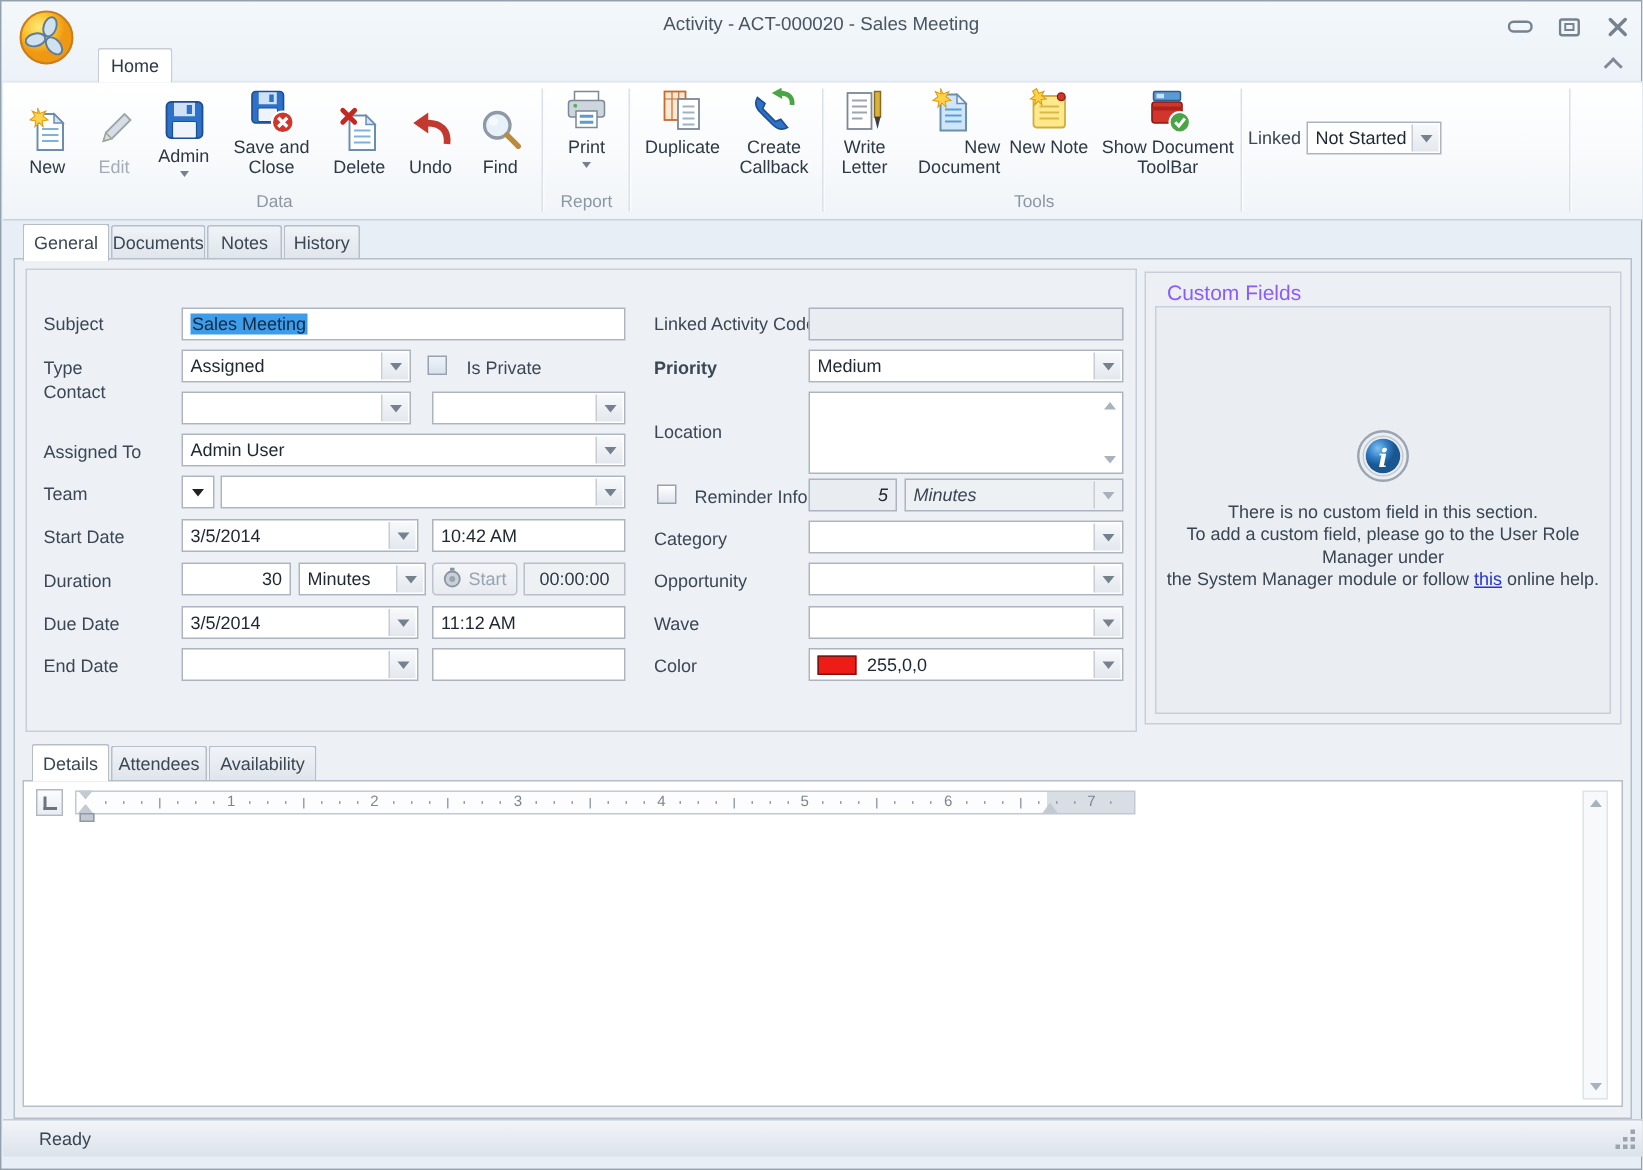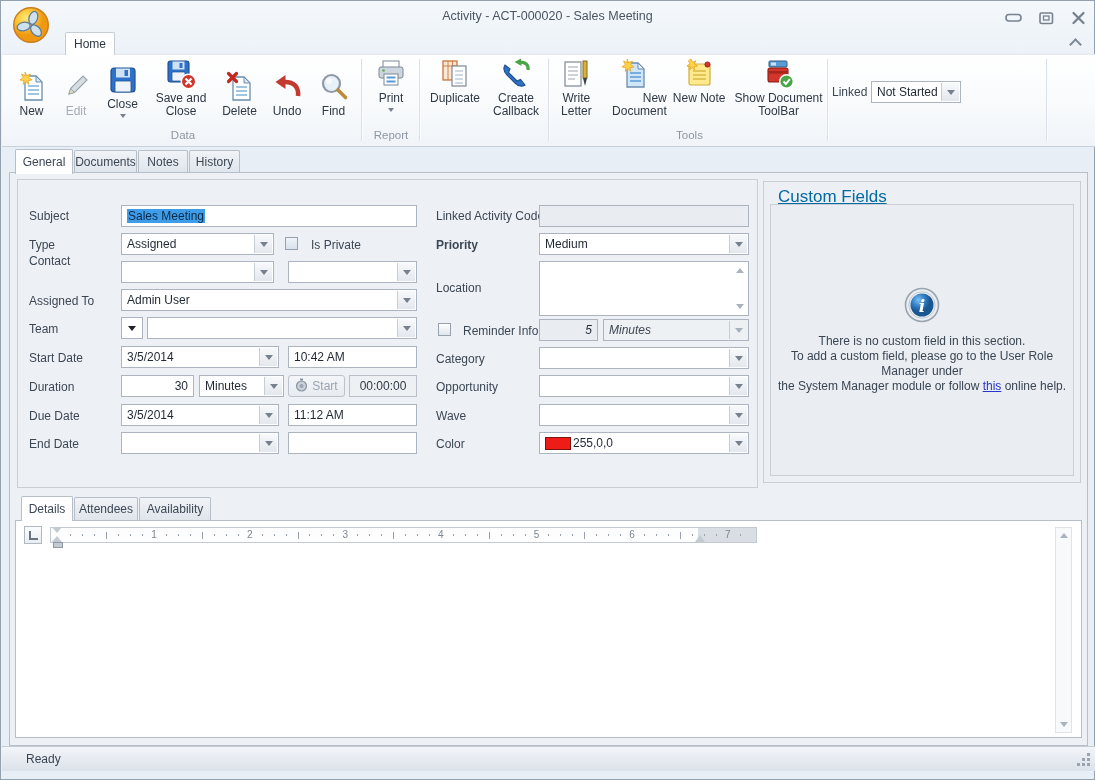--- a/index.html
+++ b/index.html
@@ -35,21 +35,21 @@
   .caret.black{border-top-color:#222;}
   .checkbox{position:absolute;width:13px;height:13px;background:linear-gradient(#ffffff,#dfe5ec);border:1px solid #98a2ae;box-sizing:border-box;}
   .selection{background:#3e9ce9;color:#0d2b47;padding:0 1px;}
   
   .tab{position:absolute;height:23px;box-sizing:border-box;border:1px solid #b6bec8;border-bottom:none;background:linear-gradient(#f0f3f7,#dfe5ec);font-size:12px;color:#3c4754;display:flex;align-items:center;justify-content:center;border-radius:2px 2px 0 0;}
   .tab.active{background:#fff;z-index:3;}
   .page{position:absolute;left:8px;top:171px;width:1079px;height:574px;background:#edf1f6;border:1px solid #b6bec8;box-sizing:border-box;}
   .fields-panel{position:absolute;left:16px;top:178px;width:741px;height:309px;border:1px solid #c9cfd7;box-sizing:border-box;}
   
   .cf-box{position:absolute;left:762px;top:180px;width:318px;height:302px;border:1px solid #c9cfd7;box-sizing:border-box;background:#ecf0f5;}
-  .cf-title{position:absolute;left:14px;top:5px;font-size:17px;color:#0369a1;text-decoration:underline;}
+  .cf-title{position:absolute;left:14px;top:5px;font-size:14px;color:#8b5cf6;}
   .cf-inner{position:absolute;left:6px;top:22px;width:304px;height:272px;border:1px solid #c9cfd7;box-sizing:border-box;background:#eaeef3;display:flex;flex-direction:column;align-items:center;justify-content:center;gap:7px;}
   .cf-text{font-size:12px;color:#3a4552;text-align:center;line-height:15px;}
   .cf-link{color:#2633cc;text-decoration:underline;cursor:pointer;}
   
   .details-panel{position:absolute;left:14px;top:519px;width:1067px;height:218px;background:#fff;border:1px solid #b6bec8;box-sizing:border-box;}
   .lbox{position:absolute;left:8px;top:5px;width:18px;height:18px;border:1px solid #b0b8c2;background:linear-gradient(#fbfcfd,#e9edf2);box-sizing:border-box;}
   .lbox i{display:block;width:7px;height:7px;border-left:2px solid #6a7480;border-bottom:2px solid #6a7480;margin:4px auto 0;}
   .ruler-band{position:absolute;left:34px;top:6px;width:707px;height:16px;background:#fdfdfe;border:1px solid #c2c9d1;box-sizing:border-box;}
   .ruler-gray{position:absolute;right:0;top:0;bottom:0;width:58px;background:#d9dee4;}
   .tick{position:absolute;background:#98a2ad;}
@@ -132,21 +132,21 @@
           </svg></span>
       <span class="rlabel">Edit</span>
     </div>
     <div class="rbtn" style="width:48px;">
       <span class="ricon"><svg viewBox="0 0 32 32">
             <rect x="4" y="4" width="24" height="24" rx="3" fill="#2e71c9" stroke="#1d4e91" stroke-width="1.2"></rect>
             <rect x="9" y="4.5" width="14" height="9" fill="#cfe2f5"></rect>
             <rect x="17.5" y="6" width="3.5" height="6" fill="#2e71c9"></rect>
             <rect x="8" y="17" width="16" height="11" rx="1" fill="#eef4fa" stroke="#1d4e91" stroke-width=".8"></rect>
           </svg></span>
-      <span class="rlabel">Close</span>
+      <span class="rlabel">Admin</span>
       <span class="dd-caret"></span>
     </div>
     <div class="rbtn" style="width:64px;">
       <span class="ricon"><svg viewBox="0 0 32 32">
             <rect x="3" y="3" width="21" height="21" rx="2.5" fill="#2e71c9" stroke="#1d4e91" stroke-width="1.1"></rect>
             <rect x="7.5" y="3.5" width="12" height="8" fill="#cfe2f5"></rect>
             <rect x="14.5" y="5" width="3" height="5" fill="#2e71c9"></rect>
             <rect x="7" y="14" width="13" height="9" rx="1" fill="#eef4fa" stroke="#1d4e91" stroke-width=".7"></rect>
             <circle cx="23.5" cy="23.5" r="7.2" fill="#d2352b" stroke="#fff" stroke-width="1.4"></circle>
             <path d="M20.5 20.5l6 6M26.5 20.5l-6 6" stroke="#fff" stroke-width="2.2"></path>
@@ -441,21 +441,21 @@
 
   <span class="lbl" style="left:435px;top:408px;">Wave</span>
   <div class="field combo" style="left:538px;top:403px;width:210px;">
     <span></span>
     <span class="cbtn">
         <span class="caret"></span>
       </span>
   </div>
 
   <span class="lbl" style="left:435px;top:436px;">Color</span>
-  <div class="field combo" style="left:538px;top:431px;width:210px;gap:2px;">
+  <div class="field combo" style="left:538px;top:431px;width:210px;gap:7px;">
     <span style="display: inline-block; width: 24px; height: 11px; border: 1px solid rgb(125, 20, 16); background: rgb(238, 28, 22);"></span>
     <span>255,0,0</span>
     <span class="cbtn">
         <span class="caret"></span>
       </span>
   </div>
 
   <div class="cf-box">
     <span class="cf-title">Custom Fields</span>
     <div class="cf-inner">

